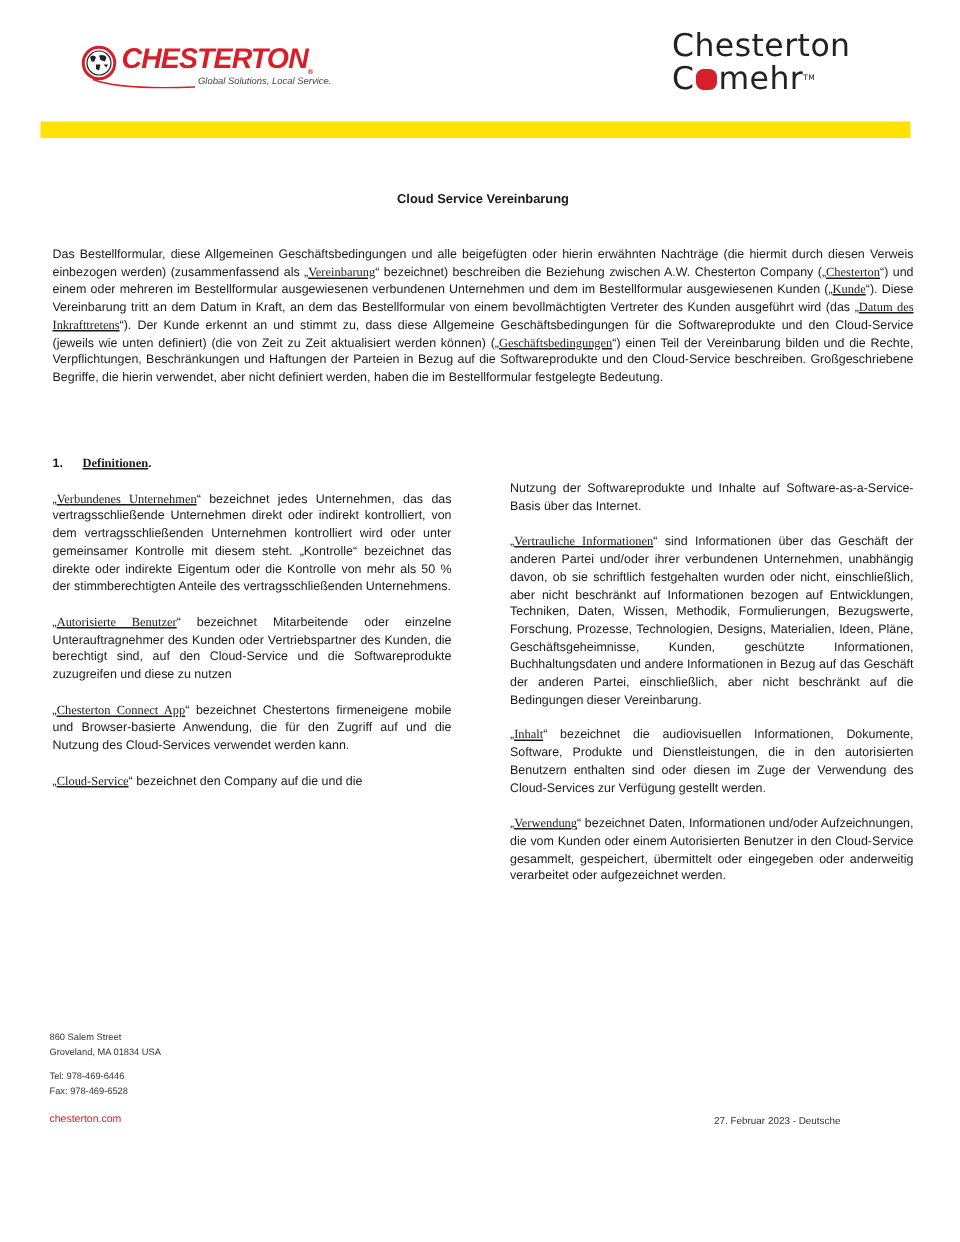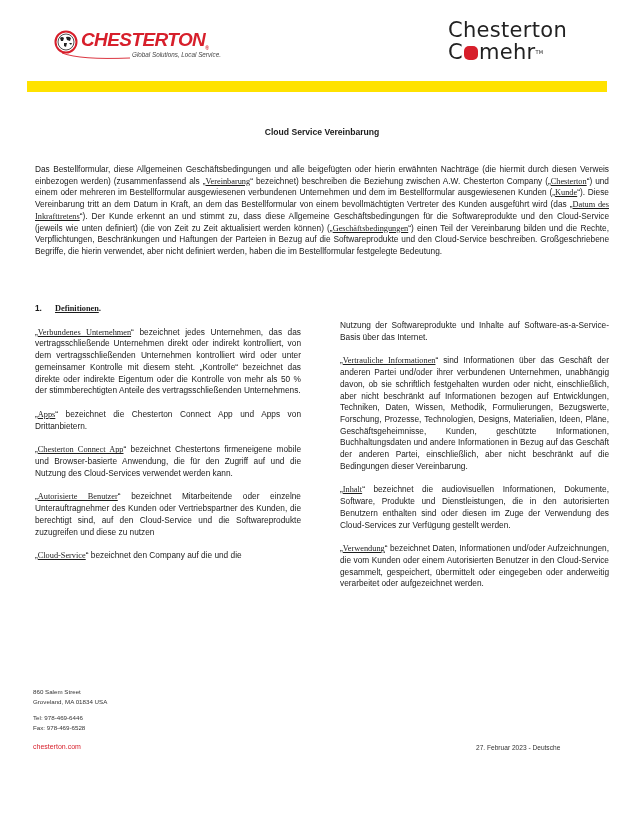--- a/index.html
+++ b/index.html
@@ -64,23 +64,22 @@
 
 <div class="title-block">
   <div>Cloud Service Vereinbarung</div>
 </div>
 
 <div class="intro"><span>Das Bestellformular, diese Allgemeinen Geschäftsbedingungen und alle beigefügten oder hierin erwähnten Nachträge (die hiermit durch diesen Verweis einbezogen werden) (zusammenfassend als „</span><u>Vereinbarung</u><span>“ bezeichnet) beschreiben die Beziehung zwischen A.W. Chesterton Company („</span><u>Chesterton</u><span>“) und einem oder mehreren im Bestellformular ausgewiesenen verbundenen Unternehmen und dem im Bestellformular  ausgewiesenen Kunden („</span><u>Kunde</u><span>“). Diese Vereinbarung tritt an dem Datum in Kraft, an dem das Bestellformular von einem bevollmächtigten Vertreter des Kunden ausgeführt wird (das „</span><u>Datum des Inkrafttretens</u><span>“). Der Kunde erkennt an und stimmt zu, dass diese Allgemeine Geschäftsbedingungen für die Softwareprodukte und den Cloud-Service (jeweils wie unten definiert) (die von Zeit zu Zeit aktualisiert werden können) („</span><u>Geschäftsbedingungen</u><span>“) einen Teil der Vereinbarung bilden und die Rechte, Verpflichtungen, Beschränkungen und Haftungen der Parteien in Bezug auf die Softwareprodukte und den Cloud-Service beschreiben. Großgeschriebene Begriffe, die hierin verwendet, aber nicht definiert werden, haben die im Bestellformular festgelegte Bedeutung.</span></div>
 
 <div class="col col-left">
   <p class="sec-head"><span class="num">1.</span><u>Definitionen</u><span>.</span></p>
   <p><span>„</span><u>Verbundenes Unternehmen</u><span>“ bezeichnet jedes Unternehmen, das das vertragsschließende Unternehmen direkt oder indirekt kontrolliert, von dem vertragsschließenden Unternehmen kontrolliert wird oder unter gemeinsamer Kontrolle mit diesem steht. „Kontrolle“ bezeichnet das direkte oder indirekte Eigentum oder die Kontrolle von mehr als 50 % der stimmberechtigten Anteile des vertragsschließenden Unternehmens.</span></p>
-  <p><span>„</span><u>Apps</u><span>“ bezeichnet die Chesterton Connect App und Apps von Drittanbietern.</span></p>
+  <p><span>„</span><u>Autorisierte Benutzer</u><span>“ bezeichnet Mitarbeitende oder einzelne Unterauftragnehmer des Kunden oder Vertriebspartner des Kunden, die berechtigt sind, auf den Cloud-Service und die Softwareprodukte zuzugreifen und diese zu nutzen</span></p>
   <p><span>„</span><u>Chesterton Connect App</u><span>“ bezeichnet Chestertons firmeneigene mobile und Browser-basierte Anwendung, die für den Zugriff auf und die Nutzung des Cloud-Services verwendet werden kann.</span></p>
-  <p><span>„</span><u>Autorisierte Benutzer</u><span>“ bezeichnet Mitarbeitende oder einzelne Unterauftragnehmer des Kunden oder Vertriebspartner des Kunden, die berechtigt sind, auf den Cloud-Service und die Softwareprodukte zuzugreifen und diese zu nutzen</span></p>
   <p><span>„</span><u>Cloud-Service</u><span>“ bezeichnet den Company auf die und die</span></p>
 </div>
 
 <div class="col col-right">
   <p>Nutzung der Softwareprodukte und Inhalte auf Software-as-a-Service-Basis über das Internet.</p>
   <p><span>„</span><u>Vertrauliche Informationen</u><span>“ sind Informationen über das Geschäft der anderen Partei und/oder ihrer verbundenen Unternehmen, unabhängig davon, ob sie schriftlich festgehalten wurden oder nicht, einschließlich, aber nicht beschränkt auf Informationen bezogen auf Entwicklungen, Techniken, Daten, Wissen, Methodik, Formulierungen, Bezugswerte, Forschung, Prozesse, Technologien, Designs, Materialien, Ideen, Pläne, Geschäftsgeheimnisse, Kunden, geschützte Informationen, Buchhaltungsdaten und andere Informationen in Bezug auf das Geschäft der anderen Partei, einschließlich, aber nicht beschränkt auf die Bedingungen dieser Vereinbarung.</span></p>
   <p><span>„</span><u>Inhalt</u><span>“ bezeichnet die audiovisuellen Informationen, Dokumente, Software, Produkte und Dienstleistungen, die in den autorisierten Benutzern enthalten sind oder diesen im Zuge der Verwendung des Cloud-Services zur Verfügung gestellt werden.</span></p>
   <p><span>„</span><u>Verwendung</u><span>“ bezeichnet Daten, Informationen und/oder Aufzeichnungen, die vom Kunden oder einem Autorisierten Benutzer in den Cloud-Service gesammelt, gespeichert, übermittelt oder eingegeben oder anderweitig verarbeitet oder aufgezeichnet werden.</span></p>
 </div>
 

